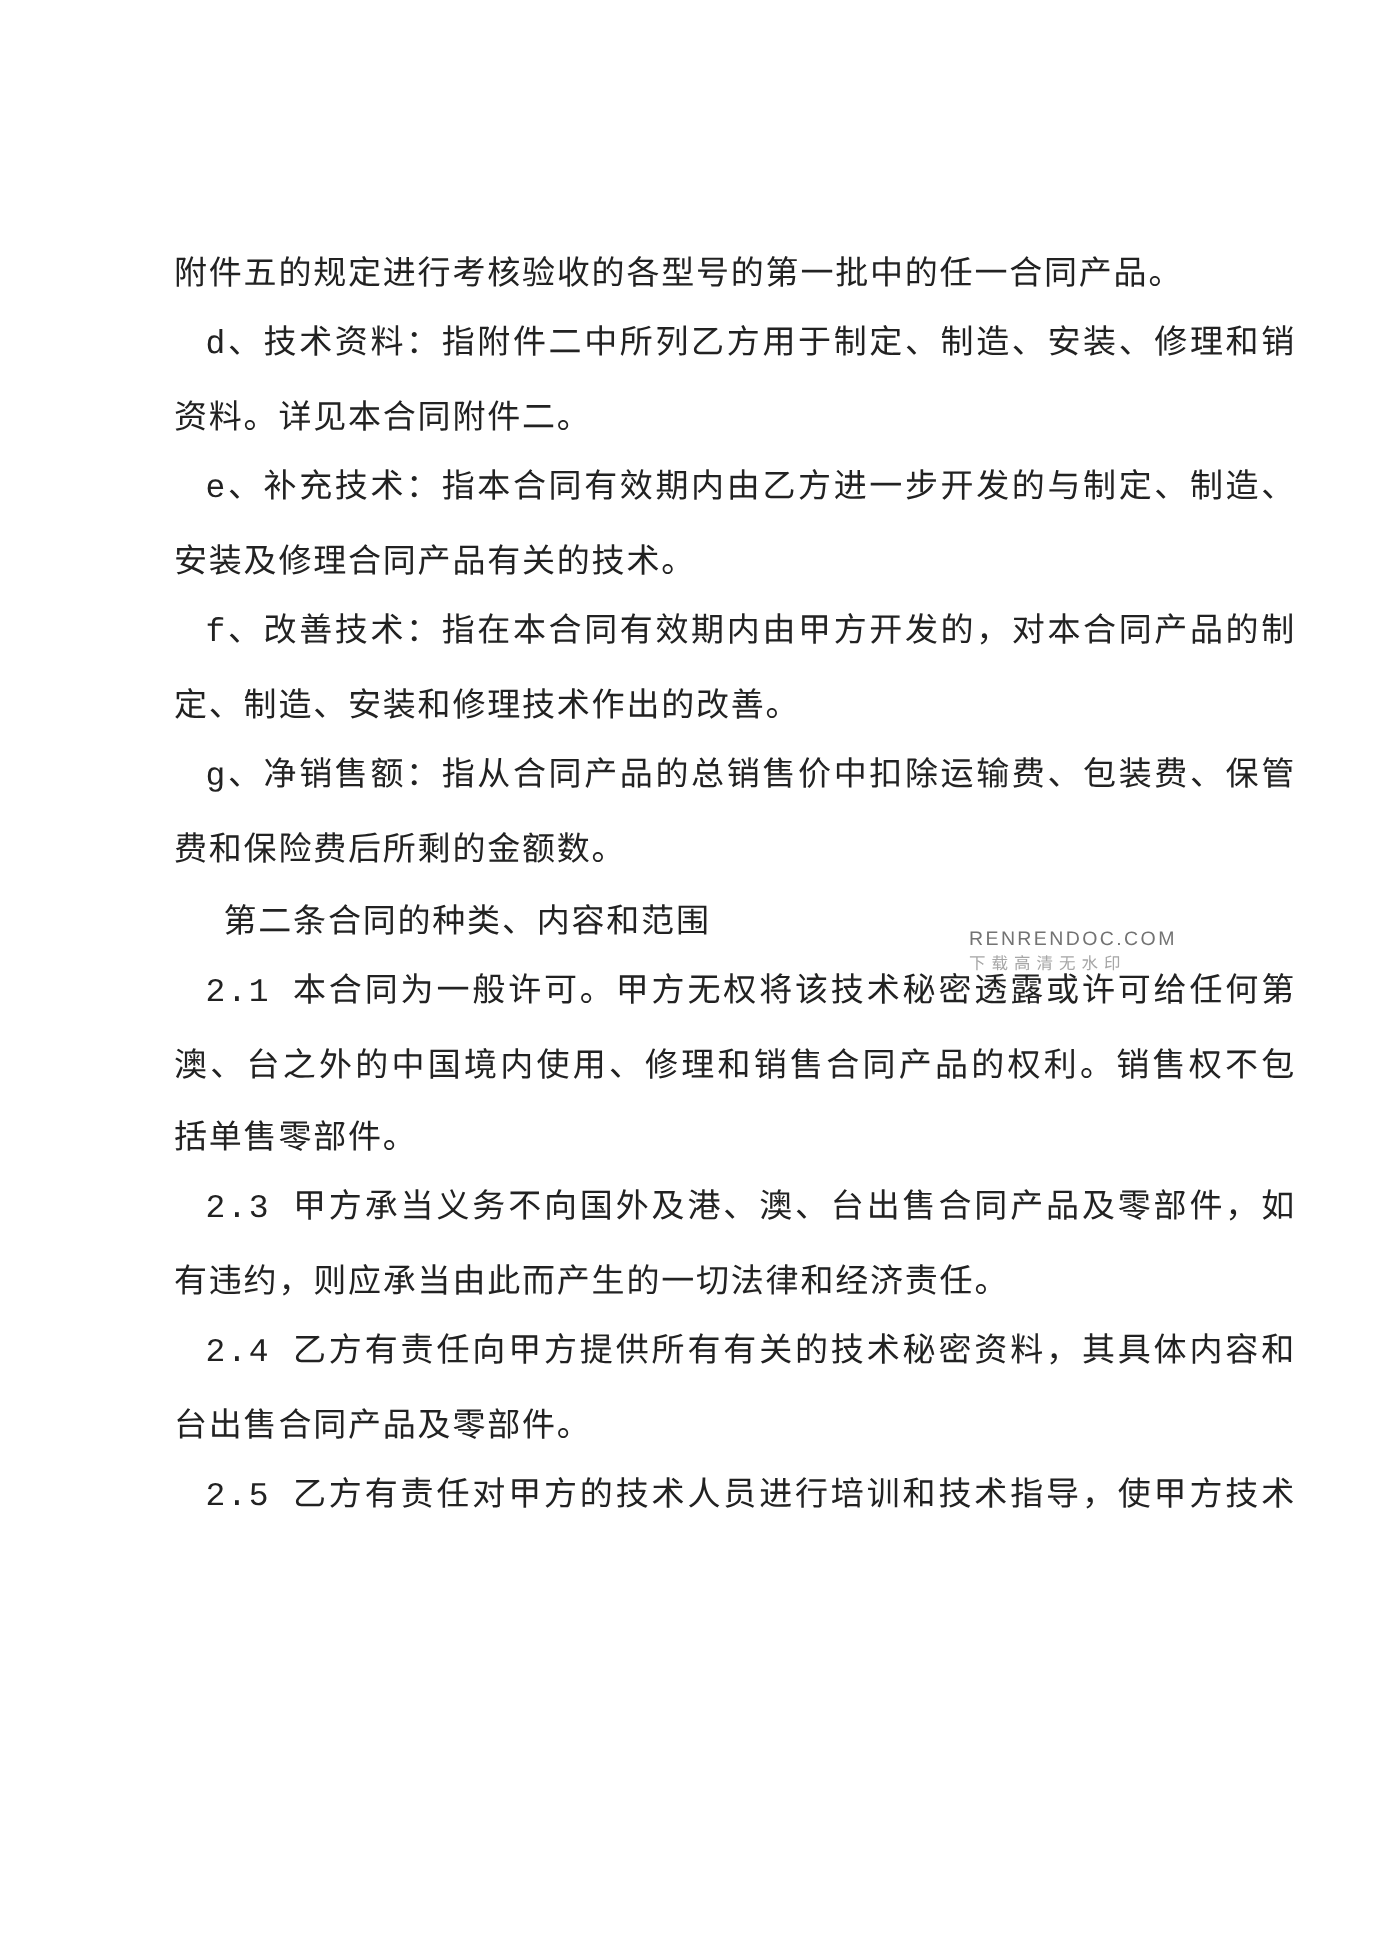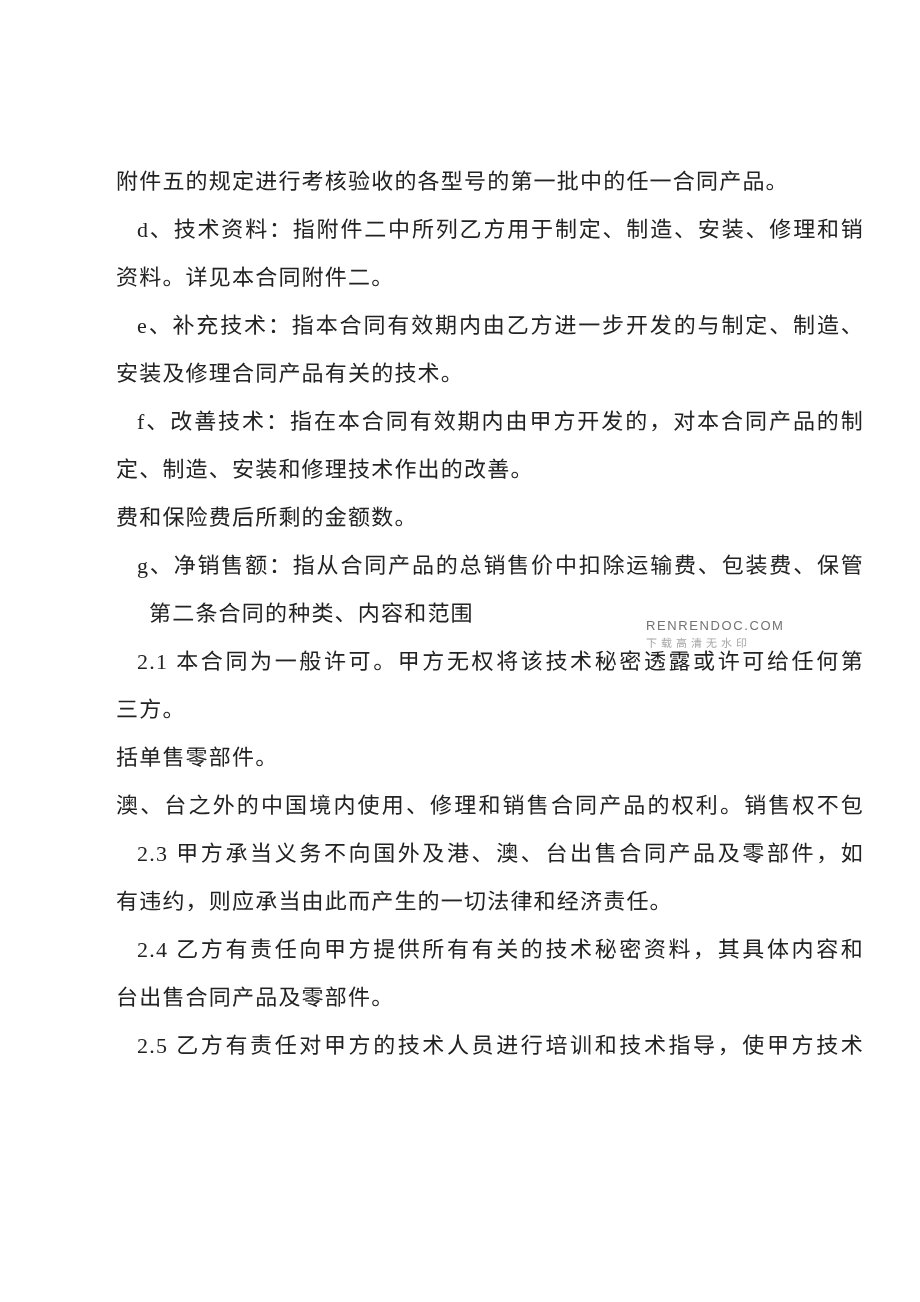--- a/index.html
+++ b/index.html
@@ -35,20 +35,21 @@
     white-space: nowrap;
     text-align: left;
   }
   .line.stretch {
     white-space: normal;
     text-align: justify;
     text-align-last: justify;
   }
   .line.ind-para {
     padding-left: 21px;
+    font-family: Liberation Mono, monospace;
   }
   .line.ind-heading {
     padding-left: 33px;
   }
   .watermark {
     position: absolute;
     left: 646px;
     top: 617px;
     width: 200px;
     text-align: left;
@@ -82,27 +83,26 @@
 <div class="page">
 
   <div class="content" id="doc-lines" style="color: rgb(34, 34, 34);">
       <div class="line">附件五的规定进行考核验收的各型号的第一批中的任一合同产品。</div>
       <div class="line stretch ind-para">d、技术资料：指附件二中所列乙方用于制定、制造、安装、修理和销</div>
       <div class="line">资料。详见本合同附件二。</div>
       <div class="line stretch ind-para">e、补充技术：指本合同有效期内由乙方进一步开发的与制定、制造、</div>
       <div class="line">安装及修理合同产品有关的技术。</div>
       <div class="line stretch ind-para">f、改善技术：指在本合同有效期内由甲方开发的，对本合同产品的制</div>
       <div class="line">定、制造、安装和修理技术作出的改善。</div>
+      <div class="line stretch ind-para">g、净销售额：指从合同产品的总销售价中扣除运输费、包装费、保管</div>
       <div class="line">费和保险费后所剩的金额数。</div>
-      <div class="line stretch ind-para">g、净销售额：指从合同产品的总销售价中扣除运输费、包装费、保管</div>
       <div class="line ind-heading">第二条合同的种类、内容和范围</div>
       <div class="line stretch ind-para">2.1 本合同为一般许可。甲方无权将该技术秘密透露或许可给任何第</div>
-      <div class="line">三方。</div>
+      <div class="line stretch">澳、台之外的中国境内使用、修理和销售合同产品的权利。销售权不包</div>
       <div class="line">括单售零部件。</div>
-      <div class="line stretch">澳、台之外的中国境内使用、修理和销售合同产品的权利。销售权不包</div>
       <div class="line stretch ind-para">2.3 甲方承当义务不向国外及港、澳、台出售合同产品及零部件，如</div>
       <div class="line">有违约，则应承当由此而产生的一切法律和经济责任。</div>
       <div class="line stretch ind-para">2.4 乙方有责任向甲方提供所有有关的技术秘密资料，其具体内容和</div>
       <div class="line">台出售合同产品及零部件。</div>
       <div class="line stretch ind-para">2.5 乙方有责任对甲方的技术人员进行培训和技术指导，使甲方技术</div>
     </div>
 
   <div class="watermark">
     <div class="wm-domain" style="color: #737373;">RENRENDOC.COM</div>
     <div class="wm-tagline" style="color: rgb(166, 166, 166);">下载高清无水印</div>

